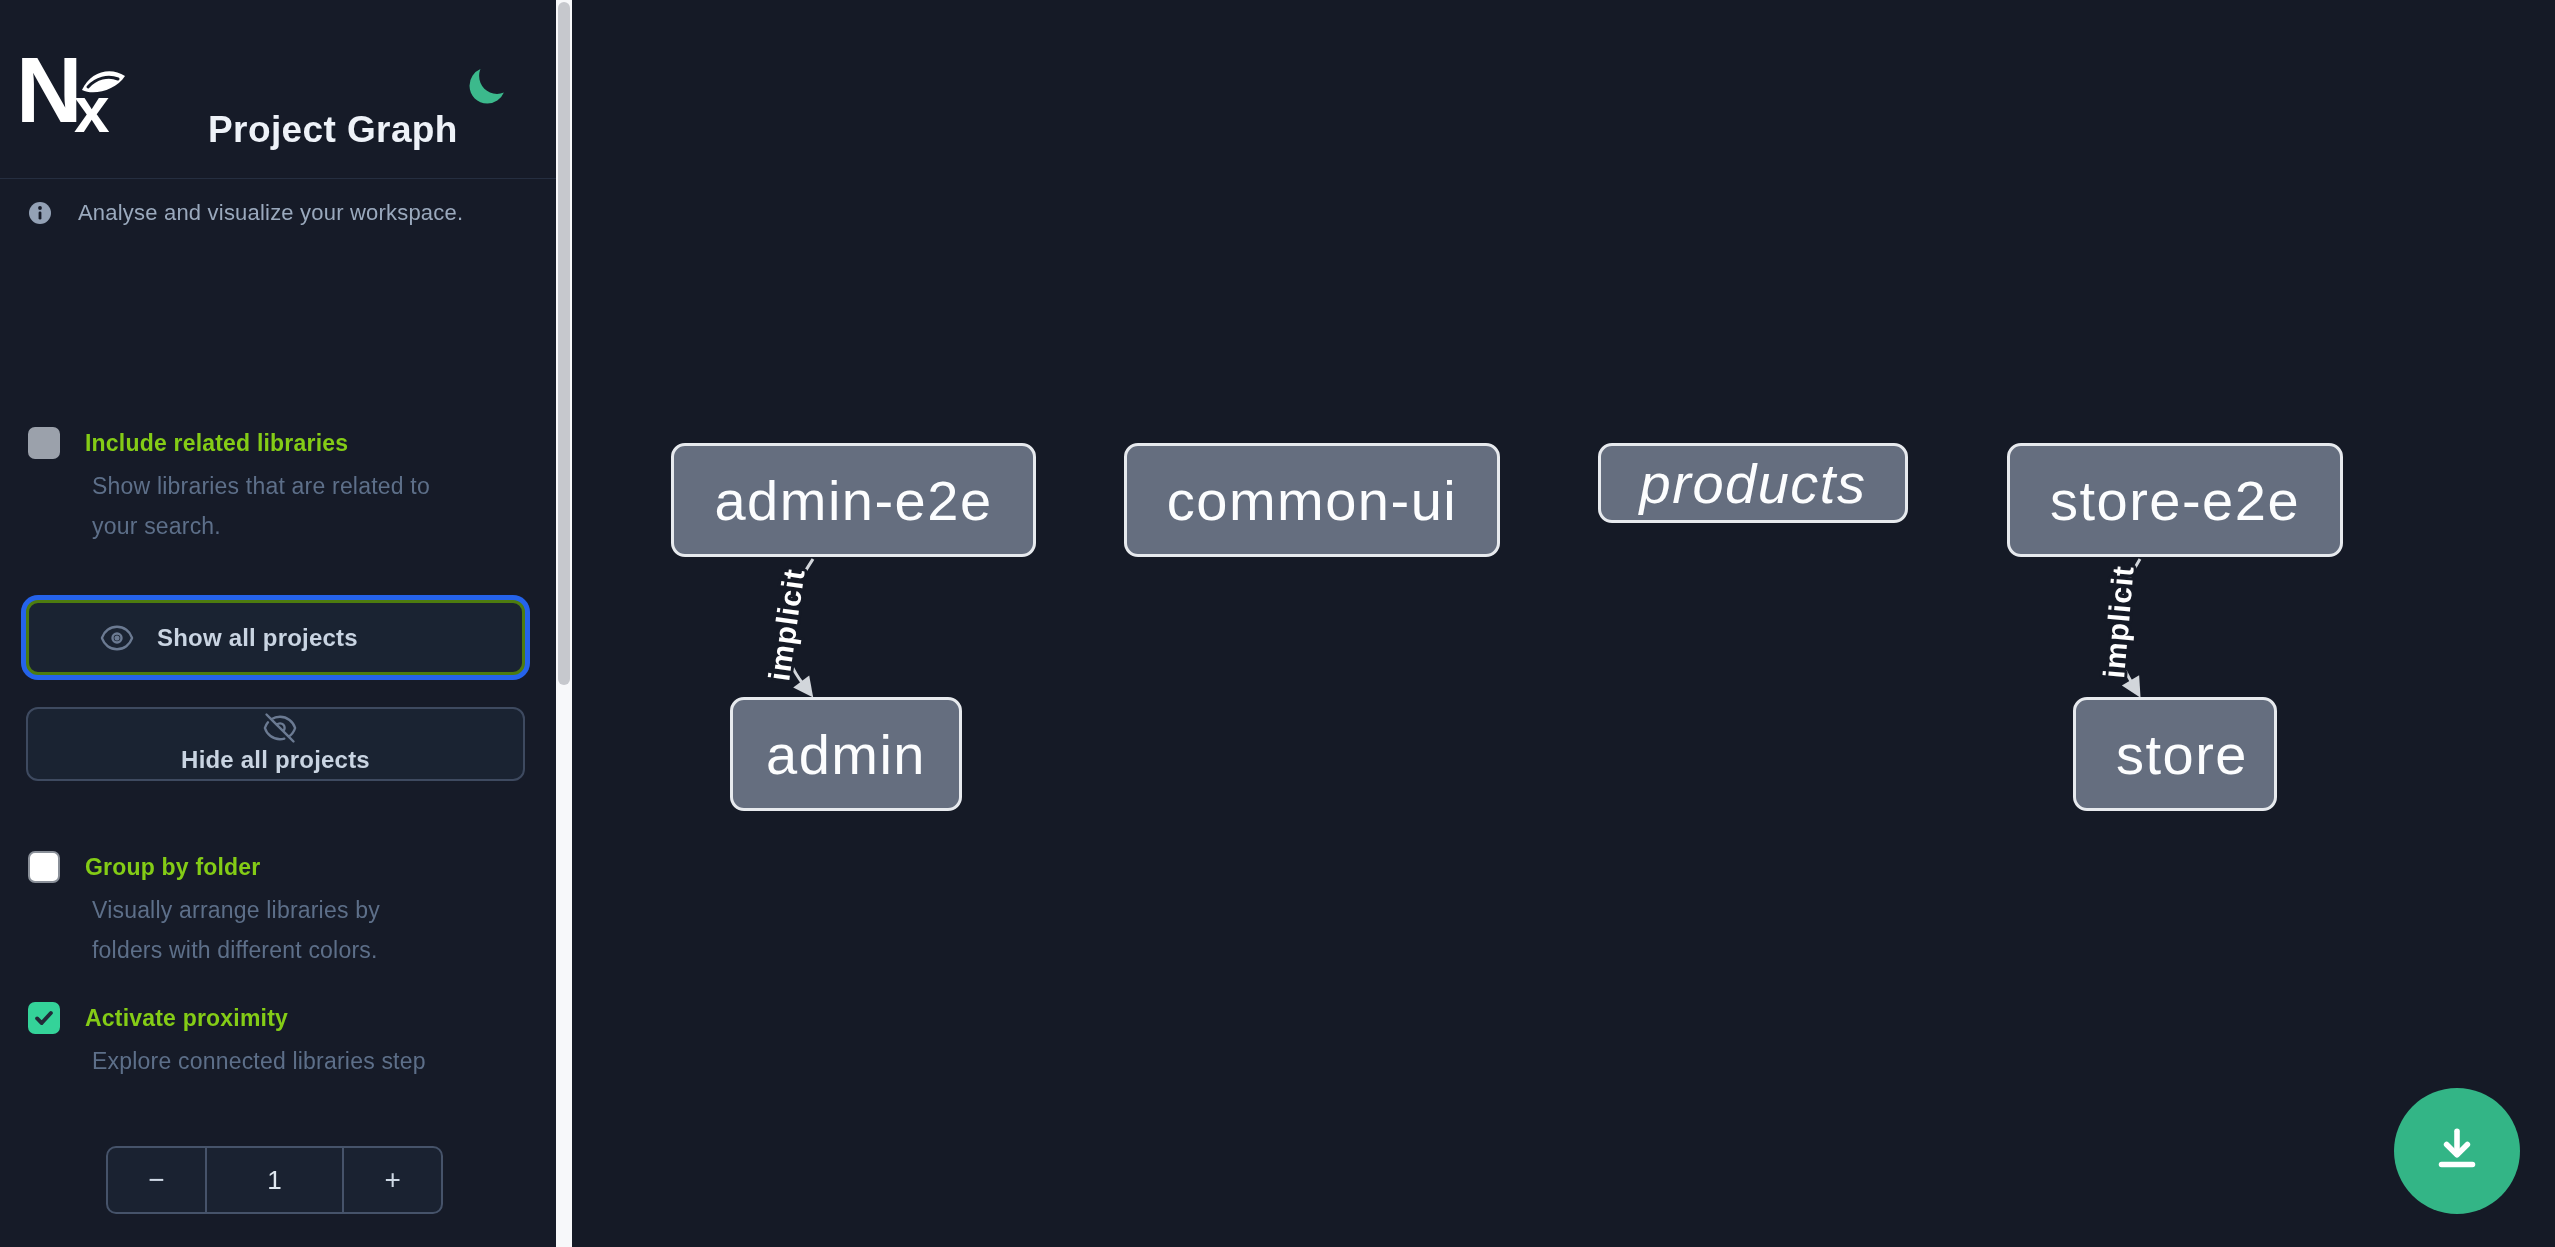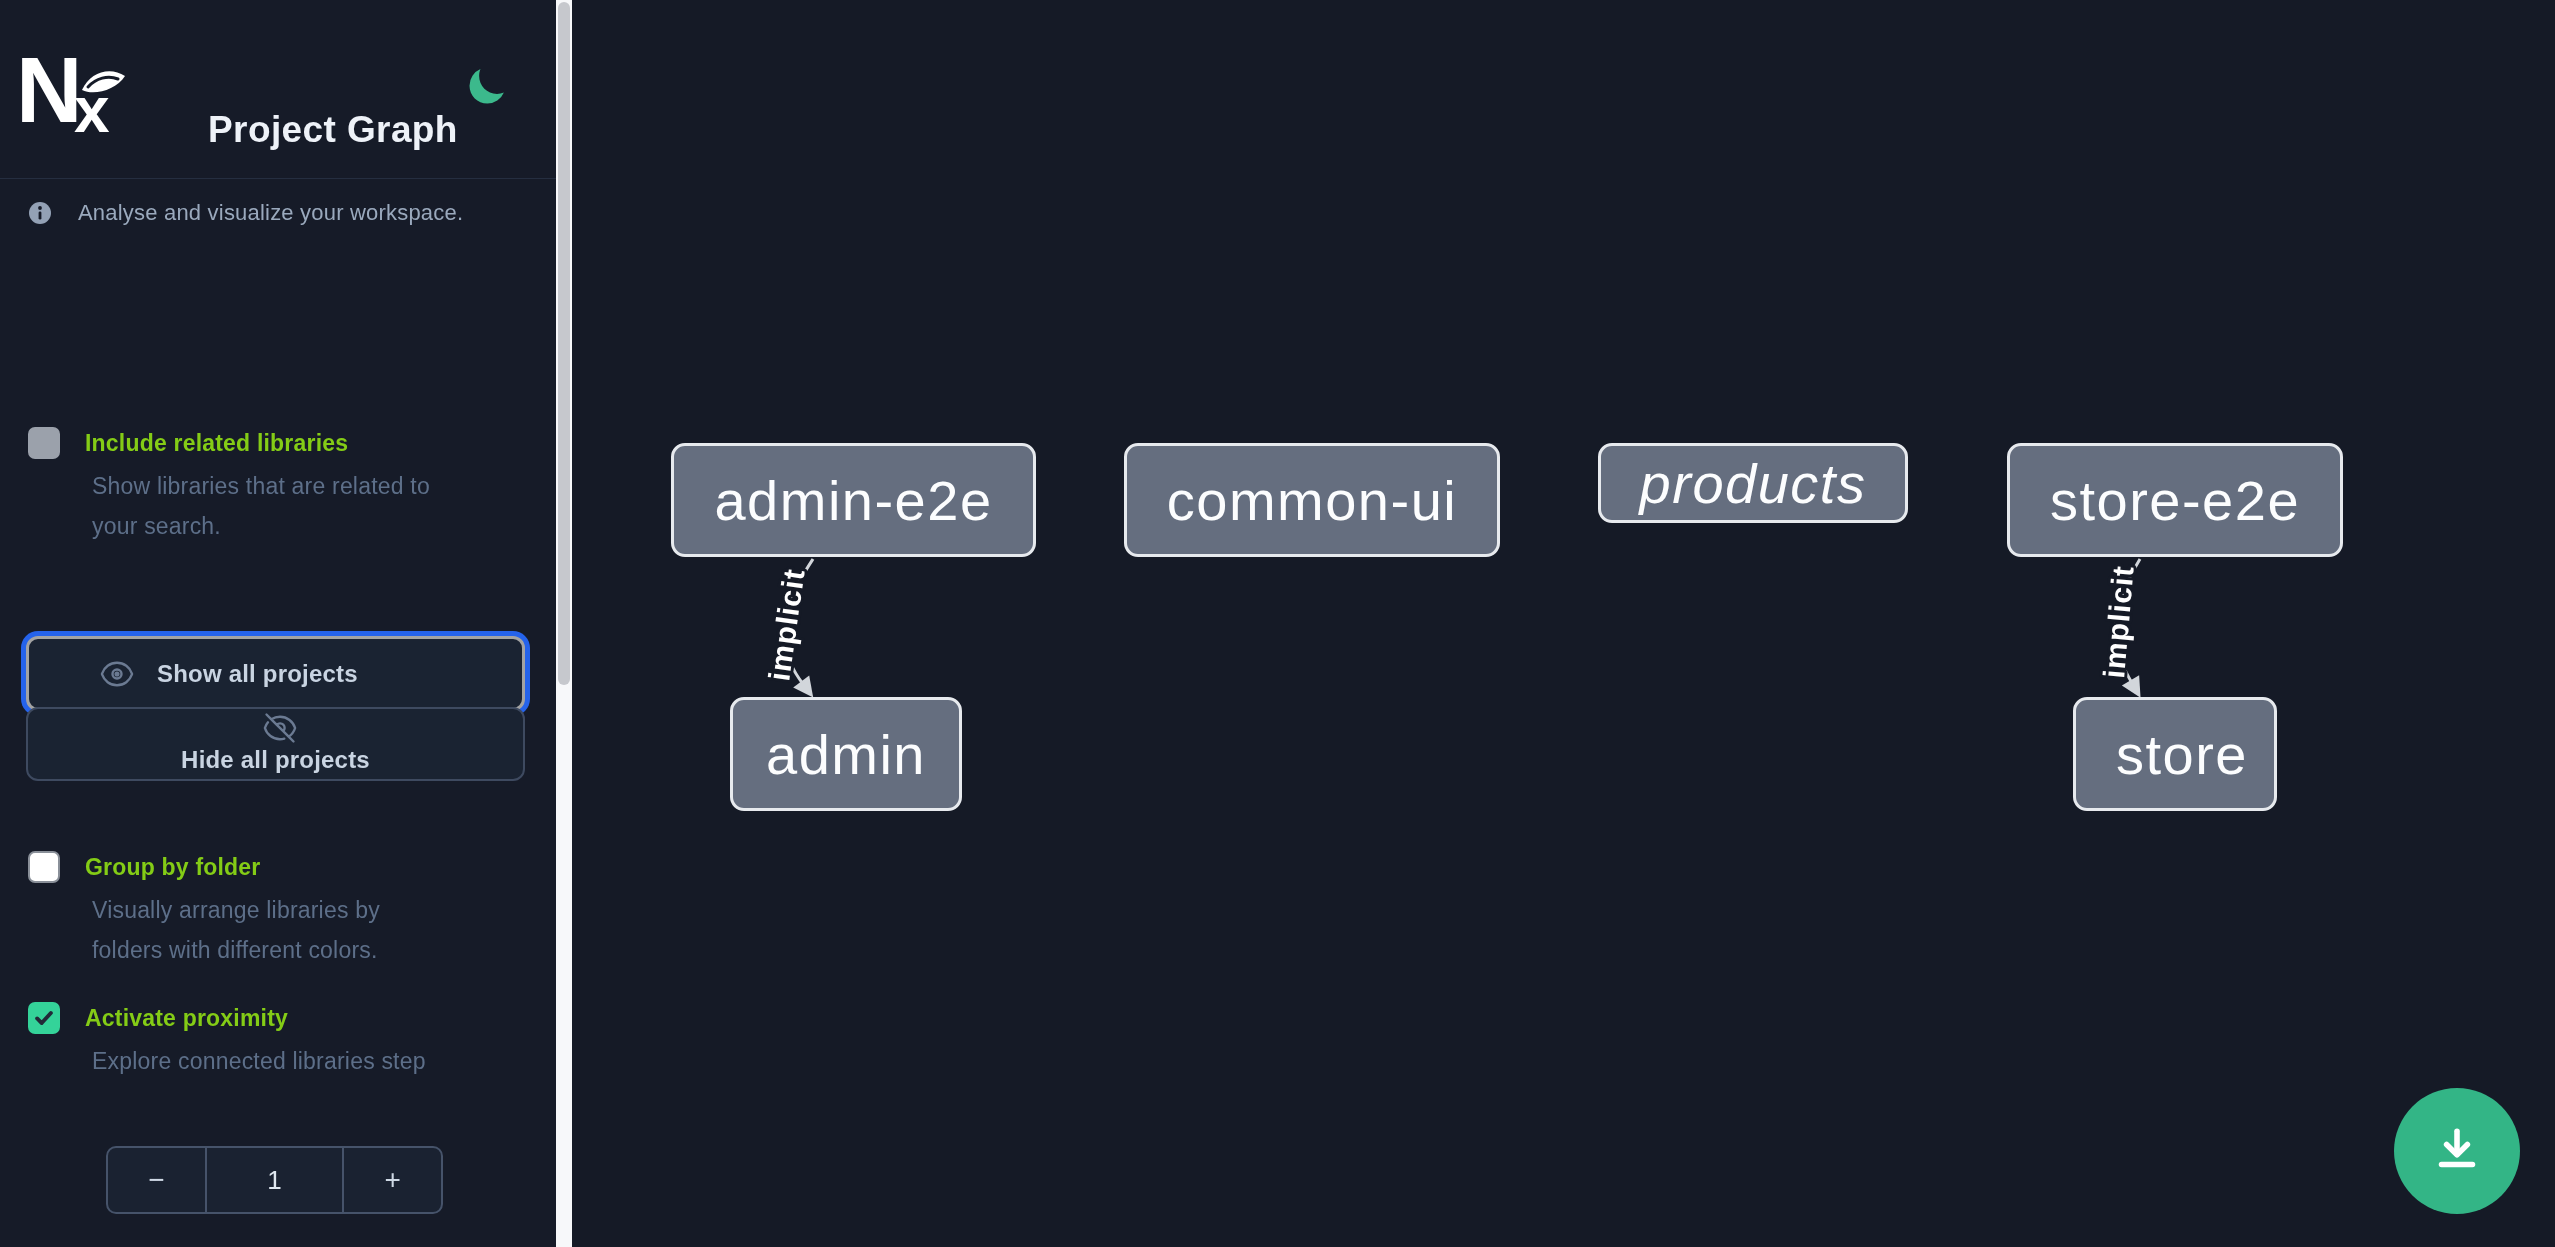--- a/index.html
+++ b/index.html
@@ -22,21 +22,21 @@
   .filter-input::placeholder{color:#7b8aa3;}
   .cb{position:absolute;left:28px;width:32px;height:32px;border-radius:7px;box-sizing:border-box;cursor:pointer;}
   .cb-gray{background:#9ba1ab;}
   .cb-white{background:#ffffff;border:2px solid #8a9099;}
   .cb-green{background:#34d399;display:flex;align-items:center;justify-content:center;}
   .cb-label{position:absolute;left:85px;font-size:23px;font-weight:700;color:#84cc16;letter-spacing:.2px;cursor:pointer;white-space:nowrap;}
   .cb-desc{position:absolute;left:92px;font-size:23px;color:#5d6f89;line-height:40px;letter-spacing:.2px;}
   .cb-desc span{display:block;}
   .side-btn{position:absolute;left:26px;width:499px;height:75px;border-radius:12px;display:flex;align-items:center;background:#1a2332;color:#c9d4e2;font-size:24px;font-weight:600;cursor:pointer;box-sizing:border-box;font-family:"Liberation Sans",sans-serif;letter-spacing:.2px;}
   .side-btn .ico{margin:0 22px 0 30px;display:flex;flex:none;}
-  .btn-show{top:636px;border:3px solid #a3a3a3;box-shadow:0 0 0 5px #2563eb;padding-left:40px;}
+  .btn-show{top:600px;border:3px solid #4d7c0f;box-shadow:0 0 0 5px #2563eb;padding-left:40px;}
   .btn-hide{top:707px;border:2px solid #3e4a60;height:74px;flex-direction:column;}
   .stepper{position:absolute;left:106px;top:1146px;width:337px;height:68px;border:2px solid #46536a;border-radius:10px;display:flex;background:#1a2231;box-sizing:border-box;overflow:hidden;}
   .st-btn{width:98px;display:flex;align-items:center;justify-content:center;font-size:28px;color:#cfd9e5;cursor:pointer;background:transparent;border:none;font-family:"Liberation Sans",sans-serif;}
   .st-val{width:137px;display:flex;align-items:center;justify-content:center;font-size:26px;color:#dfe7f0;border-left:2px solid #46536a;border-right:2px solid #46536a;}
   .sb-track{position:absolute;left:556px;top:0;width:16px;height:1247px;background:#f7f8fa;}
   .sb-thumb{position:absolute;left:2px;top:2px;width:12px;height:683px;background:#c6c8cd;border-radius:6px;}
   
   .canvas{position:absolute;left:572px;top:0;width:1983px;height:1247px;background:#151a26;}
   #edge-layer{position:absolute;left:0;top:0;width:2555px;height:1247px;pointer-events:none;}
   .edge{fill:none;stroke:#d2d6db;stroke-width:3px;}

